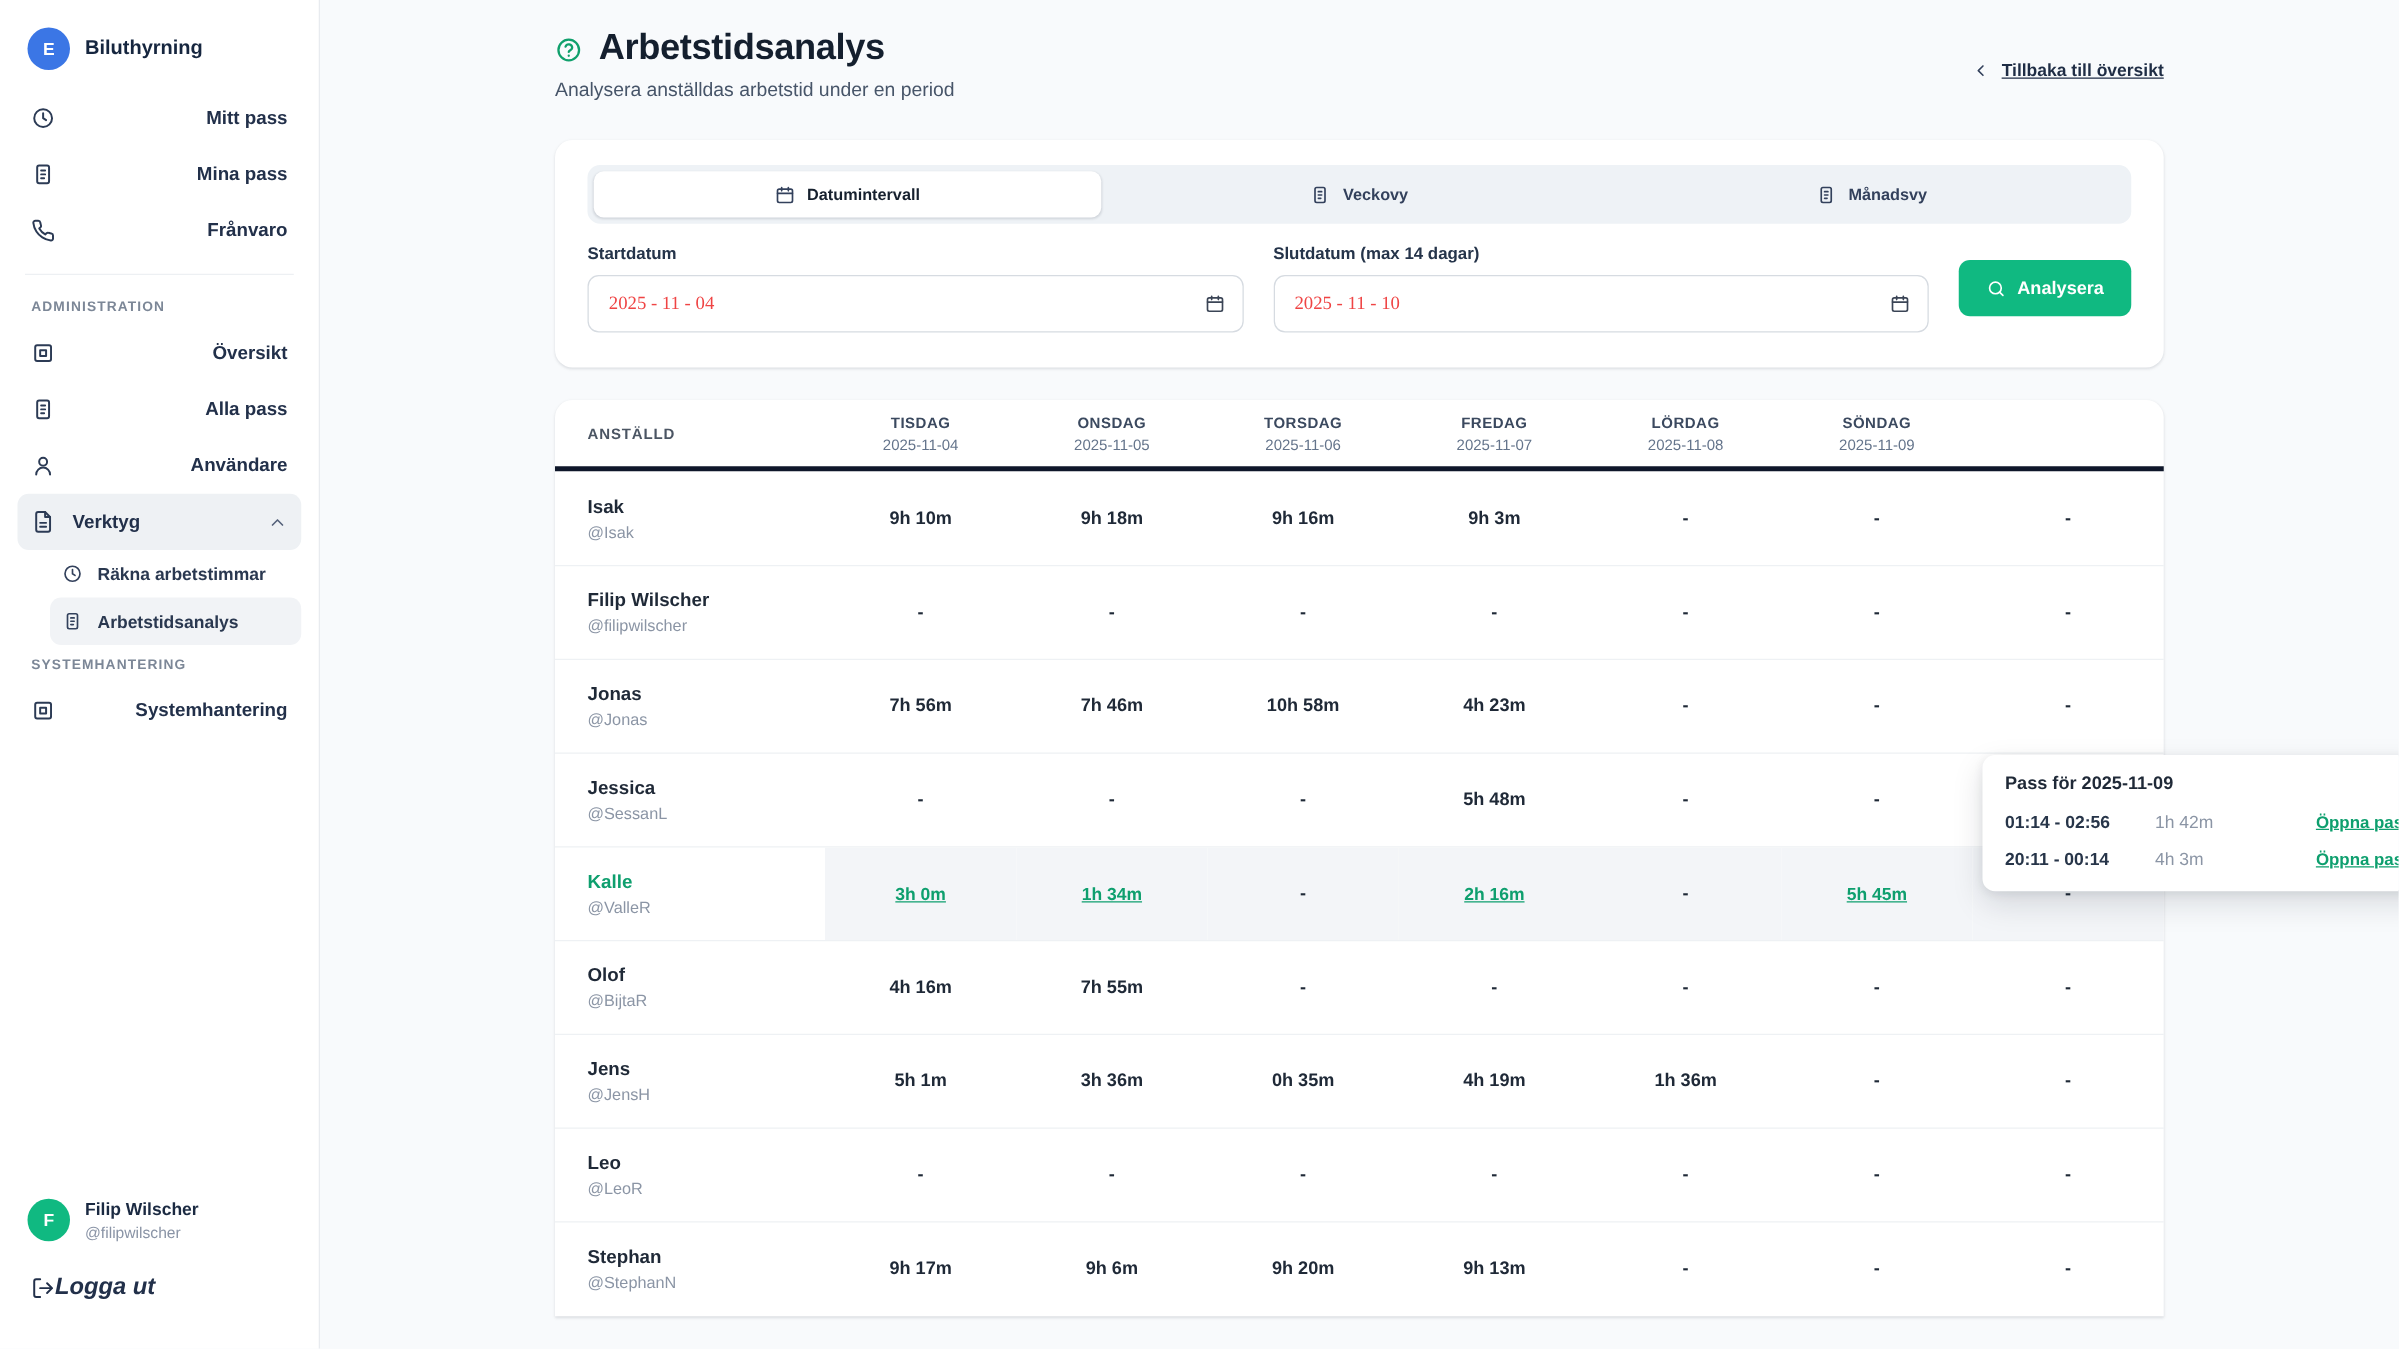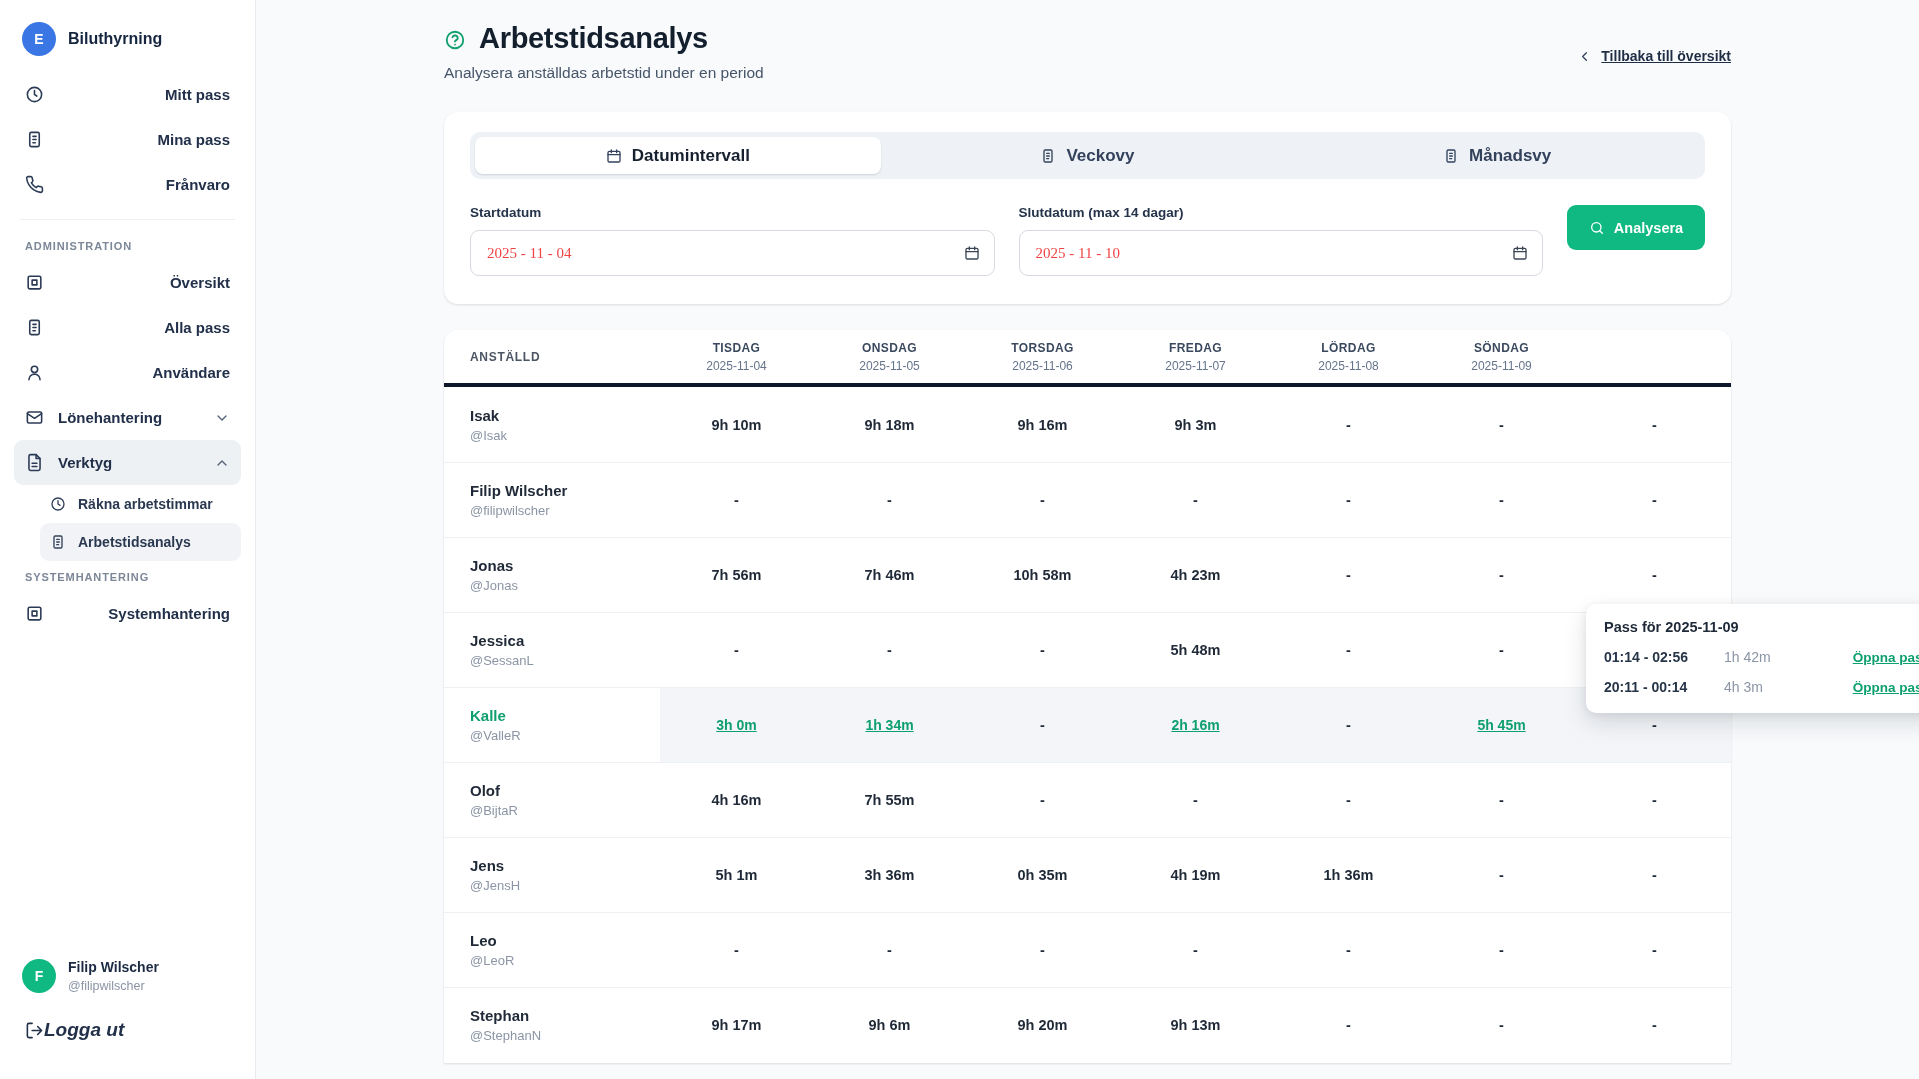--- a/index.html
+++ b/index.html
@@ -85,28 +85,28 @@
   .card {
     background:#fff; border-radius:14px;
     box-shadow:0 1px 3px rgba(16,24,40,.08), 0 1px 2px rgba(16,24,40,.05);
   }
   .filter-card { margin-top:30px; padding:20px 26px 28px 26px; }
   .tab-bar {
     display:flex; background:#eef2f6; border-radius:10px; padding:5px; gap:4px;
   }
   .tab {
     flex:1; height:37px; display:flex; align-items:center; justify-content:center; gap:10px;
-    font-size:17px; font-weight:600; color:#33415c; border-radius:8px; cursor:pointer;
+    font-size:13px; font-weight:600; color:#33415c; border-radius:8px; cursor:pointer;
   }
   .tab.active {
     background:#fff; color:#16202e; font-weight:700;
     box-shadow:0 1px 2px rgba(16,24,40,.14);
   }
   .tab .icn { color:#33415c; }
-  .filter-row { display:flex; gap:24px; margin-top:26px; align-items:flex-start; }
+  .filter-row { display:flex; gap:24px; margin-top:16px; align-items:center; }
   .field { flex:1; }
   .field-label { font-size:13.5px; font-weight:600; color:#25344a; margin-bottom:10px; }
   .date-input {
     height:46px; border:1px solid #d6dbe1; border-radius:9px; background:#fff;
     display:flex; align-items:center; padding:0 14px; gap:10px;
   }
   .date-input input {
     border:none; outline:none; flex:1; font-size:15px; color:#ef4444;
     font-family:Liberation Serif, serif; background:transparent;
   }
@@ -213,34 +213,20 @@
         <span>Alla pass</span>
       </div>
       <div class="nav-item">
         <span class="icn">
           <svg viewBox="0 0 24 24" fill="none" stroke="currentColor" stroke-width="2" stroke-linecap="round" stroke-linejoin="round">
             <circle cx="12" cy="8" r="4"></circle>
             <path d="M5 21c0-3.9 3.1-7 7-7s7 3.1 7 7"></path>
           </svg>
         </span>
         <span>Användare</span>
-      </div>
-      <div class="nav-item">
-        <span class="icn">
-          <svg viewBox="0 0 24 24" fill="none" stroke="currentColor" stroke-width="2" stroke-linecap="round" stroke-linejoin="round">
-            <rect x="3" y="5" width="18" height="14" rx="2"></rect>
-            <path d="M3 7l9 6 9-6"></path>
-          </svg>
-        </span>
-        <span>Lönehantering</span>
-        <span class="icn sm chev">
-          <svg viewBox="0 0 24 24" fill="none" stroke="currentColor" stroke-width="2" stroke-linecap="round" stroke-linejoin="round">
-            <path d="M6 9l6 6 6-6"></path>
-          </svg>
-        </span>
       </div>
       <div class="nav-item parent-active">
         <span class="icn">
           <svg viewBox="0 0 24 24" fill="none" stroke="currentColor" stroke-width="2" stroke-linecap="round" stroke-linejoin="round">
             <path d="M14 2H7a2 2 0 0 0-2 2v16a2 2 0 0 0 2 2h10a2 2 0 0 0 2-2V7z"></path>
             <path d="M14 2v5h5M9 13h6M9 17h6"></path>
           </svg>
         </span>
         <span>Verktyg</span>
         <span class="icn sm chev">

